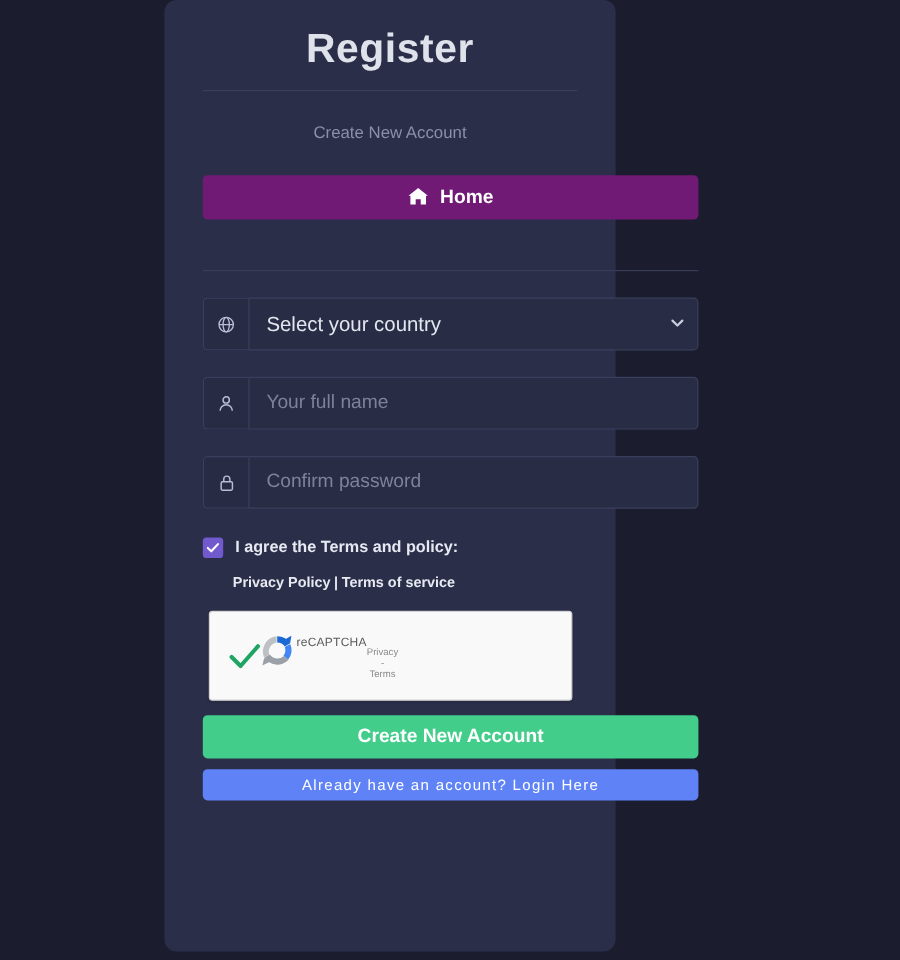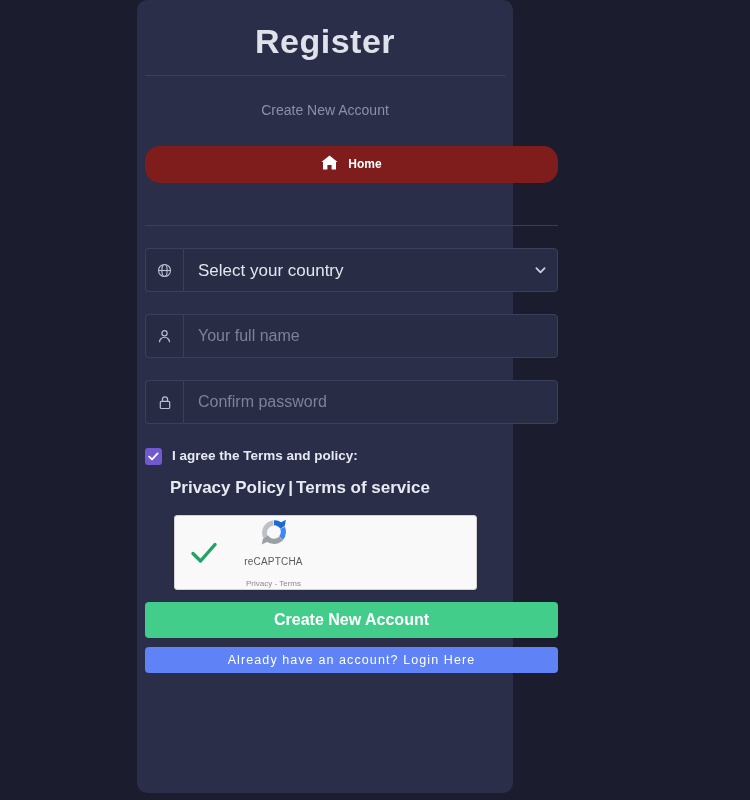--- a/index.html
+++ b/index.html
@@ -11,21 +11,21 @@
     overflow: hidden;
   }
   #page { position: relative; width: 750px; height: 800px; background: #1b1d2e; }
 
   .card {
     position: absolute;
     left: 137px; top: 0px;
     width: 376px; height: 793px;
     background: #2a2e48;
     border-radius: 10px;
-    padding: 0 8px;
+    padding: 0 32px;
   }
 
   .title {
     margin: 0; padding-top: 22px;
     text-align: center;
     font-size: 34px;
     font-weight: bold;
     color: #dfe2ea;
     letter-spacing: 0.5px;
   }
@@ -38,24 +38,24 @@
     margin: 0; padding-top: 26px;
     text-align: center;
     font-size: 14px;
     color: #8b90a6;
   }
 
   .home-btn {
     display: block;
     margin: 28px auto 0 auto;
     width: 413px; height: 37px;
-    background: #7f1d1d;
-    border: none; border-radius: 15px;
+    background: #701a75;
+    border: none; border-radius: 4px;
     color: #ffffff;
-    font-size: 12px; font-weight: bold;
+    font-size: 16px; font-weight: bold;
     font-family: "Liberation Sans", sans-serif;
     cursor: pointer;
     line-height: 37px;
     text-align: center;
     padding: 0;
   }
   .home-btn .ico { display: inline-block; vertical-align: -2px; margin-right: 10px; }
 
   .mid-divider {
     margin: 42px auto 0 auto;
@@ -129,40 +129,40 @@
     flex: none;
   }
   .terms-label {
     margin-left: 10px;
     font-size: 13.5px; font-weight: bold;
     color: #e6e9f2;
   }
   .policy-links {
     width: 413px; margin: 13px auto 0 auto;
     padding-left: 25px;
-    font-size: 17px; font-weight: bold;
+    font-size: 12px; font-weight: bold;
     color: #e8eaf2;
   }
   .policy-links a { color: #e8eaf2; text-decoration: none; cursor: pointer; }
   .policy-sep { margin: 0 3px; }
 
   .recaptcha {
     width: 303px; height: 75px;
     margin: 17px auto 0 auto;
     background: #f9f9f9;
     border: 1px solid #d3d3d3;
     border-radius: 3px;
     display: flex; align-items: center;
     box-shadow: 0 1px 2px rgba(0,0,0,.08);
   }
   .rc-check { width: 58px; display: flex; align-items: center; justify-content: center; }
   .rc-label { flex: 1; font-size: 14px; color: #000; font-family: "Liberation Sans", sans-serif; }
   .rc-brand {
     width: 88px; text-align: center;
-    display: flex; flex-direction: column; align-items: center; justify-content: center;
+    display: flex; flex-direction: row; align-items: flex-start; justify-content: center;
     padding-right: 6px;
   }
   .rc-brand-name { font-size: 10px; color: #5b5b5b; margin-top: 3px; letter-spacing: .2px; }
   .rc-brand-legal { font-size: 8px; color: #8a8a8a; margin-top: 12px; }
 
   .primary-btn {
     display: block;
     width: 413px; height: 36px;
     margin: 12px auto 0 auto;
     background: #42cd8b;

